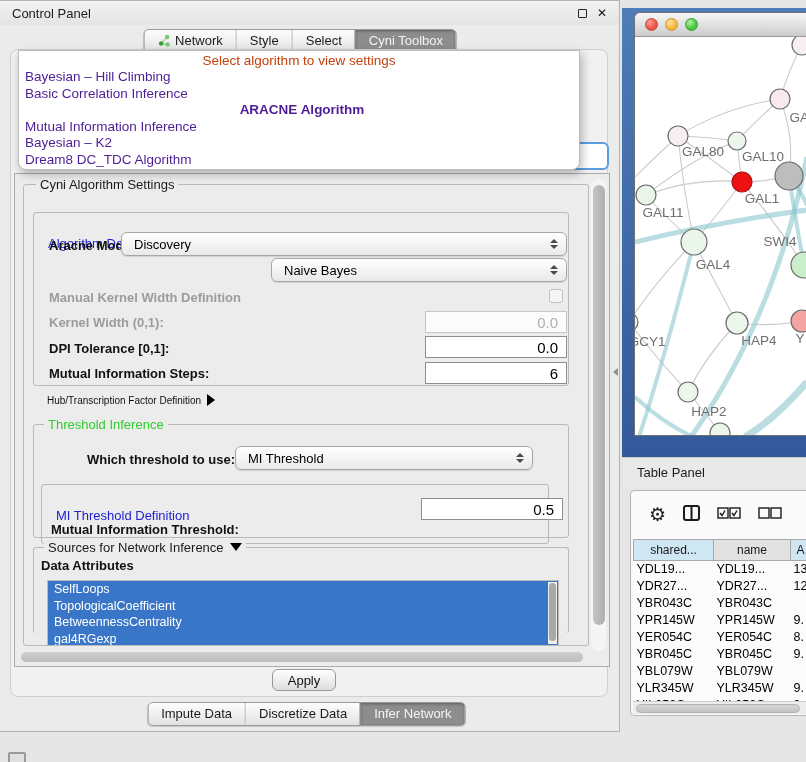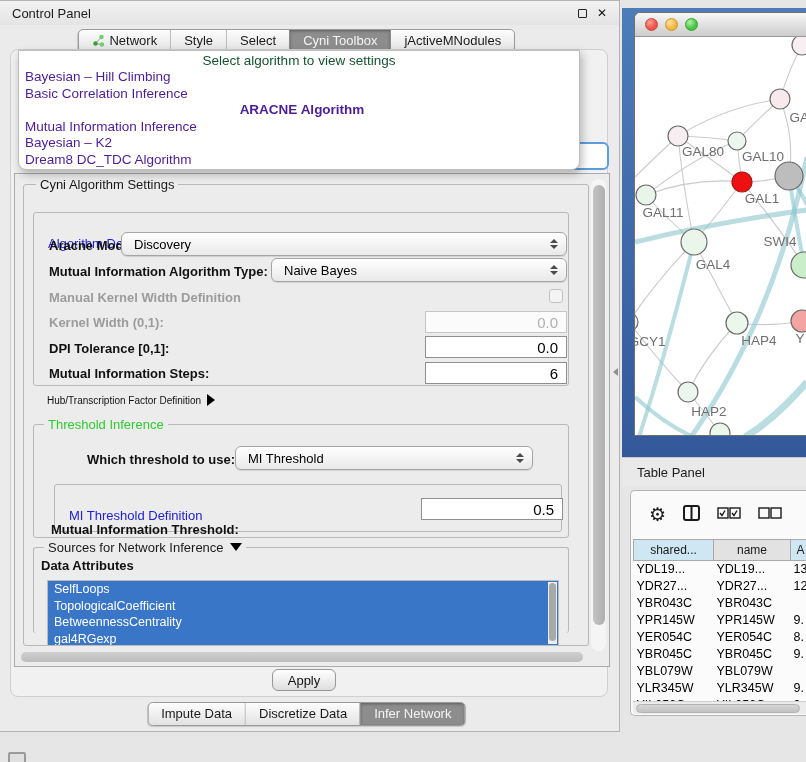--- a/index.html
+++ b/index.html
@@ -37,21 +37,21 @@
 
   
   .sliver { position:absolute; background:#fff; border-radius:6px; }
   .sliver.focus { left:556px; top:92px; width:42px; height:28px; border:2.5px solid #5b9ee0; }
   .sliver.plain { left:556px; top:143px; width:42px; height:26px; border:1px solid #ababab; }
 
   
   .algo-dropdown { position:absolute; left:18px; top:49px; width:562px; height:120px;
     background:#ffffff; border:1px solid #bdbdbd; border-radius:0 0 8px 8px;
     box-shadow:2px 4px 10px rgba(0,0,0,.28); z-index:40; padding-top:1px; }
-  .algo-prompt { text-align:center; color:#14532d; font-size:13.5px; height:17px; line-height:17px; }
+  .algo-prompt { text-align:center; color:#c2410c; font-size:13.5px; height:17px; line-height:17px; }
   .algo-item { height:16.5px; line-height:16.5px; padding-left:6px; font-size:13.5px; color:#4c1d95; }
   .algo-item.selected { font-weight:bold;text-align:center; }
 
   
   .settings-pane { position:absolute; left:14px; top:172px; width:596px; height:494px;
     background:#ececec; border:1px solid #ababab; overflow:hidden; }
   .vscroll { position:absolute; right:3px; top:5px; width:15px; height:472px;
     background:#f5f5f5; border-radius:8px; }
   .vscroll .thumb { position:absolute; left:1.5px; top:6px; width:12px; height:440px;
     background:linear-gradient(90deg,#c4c4c4,#aeaeae); border-radius:7px; }
@@ -173,23 +173,20 @@
     </span>
     <span class="seg">
         <span>Style</span>
       </span>
     <span class="seg">
         <span>Select</span>
       </span>
     <span class="seg selected">
         <span>Cyni Toolbox</span>
       </span>
-    <span class="seg">
-        <span>jActiveMNodules</span>
-      </span>
   </div>
 
   <div class="cp-inner">
     <div class="sliver focus"></div>
     <div class="sliver plain"></div>
   </div>
 
   <div class="algo-dropdown">
     <div class="algo-prompt">Select algorithm to view settings</div>
     <div id="algo-items">
@@ -212,21 +209,20 @@
       <span class="group-label blue">Algorithm Definition</span>
     </div>
     <span class="fieldlabel" style="left:34px; top:64px;">Aracne Mode:</span>
     <div class="combo" style="left:106px; top:58px; width:446px;">
       <span>Discovery</span>
       <span class="arrows">
           <i class="up"></i>
           <i class="dn"></i>
         </span>
     </div>
-    <span class="fieldlabel" style="left:34px; top:90px;">Mutual Information Algorithm Type:</span>
     <div class="combo" style="left:256px; top:84px; width:296px;">
       <span>Naive Bayes</span>
       <span class="arrows">
           <i class="up"></i>
           <i class="dn"></i>
         </span>
     </div>
     <span class="fieldlabel disabled" style="left:34px; top:116px;">Manual Kernel Width Definition</span>
     <span class="checkbox" style="left:534px; top:115px;"></span>
     <span class="fieldlabel disabled" style="left:34px; top:141px;">Kernel Width (0,1):</span>
@@ -250,21 +246,21 @@
       <span class="group-label green">Threshold Inference</span>
     </div>
     <span class="fieldlabel" style="left:72px; top:278px;">Which threshold to use:</span>
     <div class="combo" style="left:220px; top:272px; width:298px;">
       <span>MI Threshold</span>
       <span class="arrows">
           <i class="up"></i>
           <i class="dn"></i>
         </span>
     </div>
-    <div class="groupbox" style="left:39px; top:310px; width:508px; height:48px;">
+    <div class="groupbox" style="left:26px; top:310px; width:508px; height:60px;">
       <span class="group-label blue" style="background:#ececec;">MI Threshold Definition</span>
     </div>
     <span class="fieldlabel" style="left:36px; top:329px;margin-top:19px;">Mutual Information Threshold:</span>
     <div class="numfield" style="left:406px; top:324px; width:142px;">
       <span>0.5</span>
     </div>
 
     <div class="groupbox" style="left:18px; top:373px; width:536px; height:86px; border-bottom:none;">
       <span class="group-label">
         <span>Sources for Network Inference</span><span class="tri-down"></span>

